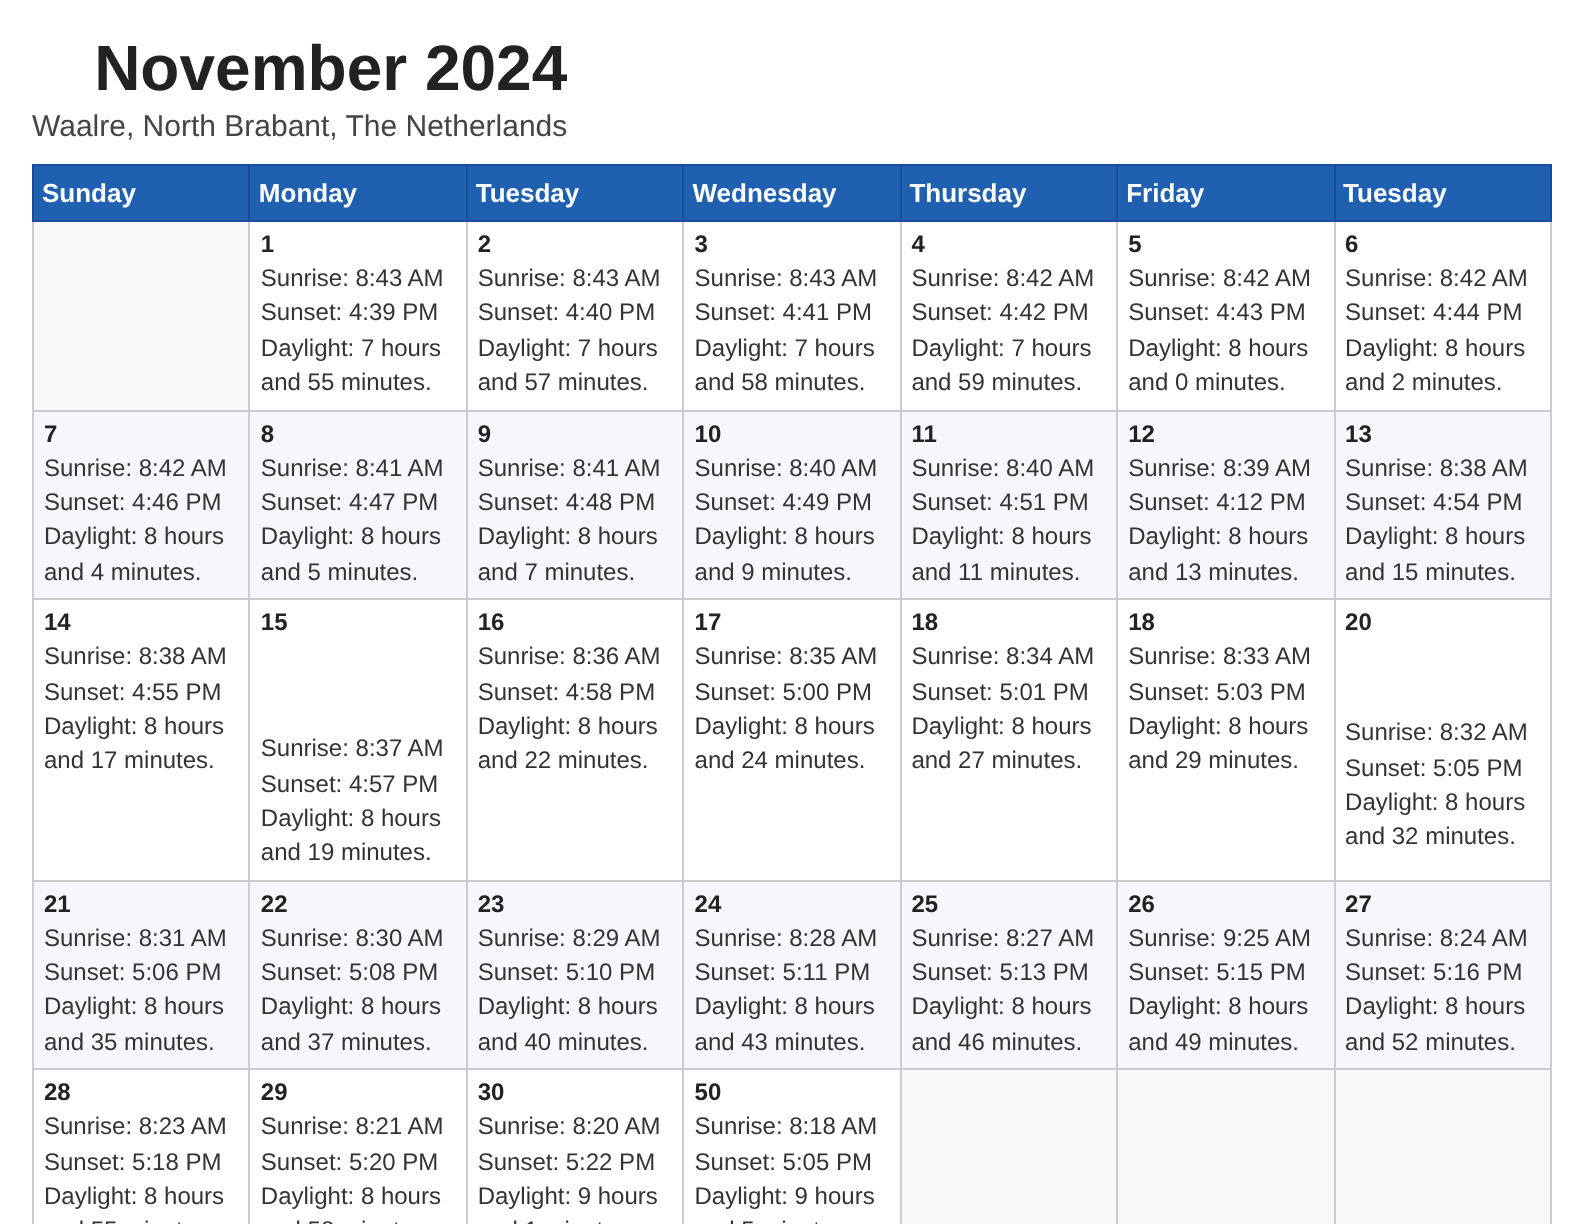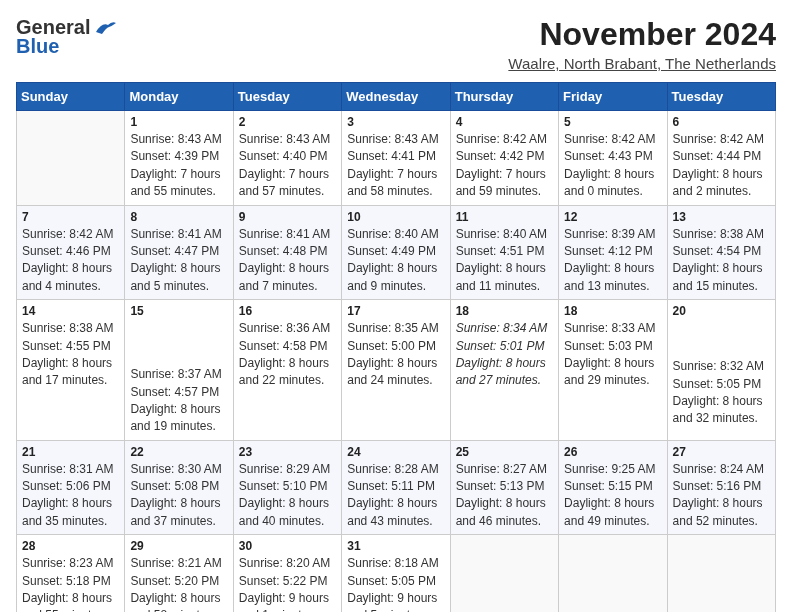--- a/index.html
+++ b/index.html
@@ -26,21 +26,20 @@
     }
     .month-title {
       font-size: 32px;
       font-weight: bold;
       color: #222;
     }
     .location-title {
       font-size: 15px;
       color: #444;
       margin-top: 2px;
-      text-decoration: underline;
     }
     table {
       width: 100%;
       border-collapse: collapse;
       font-size: 11px;
       padding-left: 44px;
     }
     thead tr th {
       background-color: #2060b0;
       color: #fff;
@@ -76,29 +75,20 @@
       line-height: 1.45;
     }
     .empty-cell {
       background-color: #f9f9f9 !important;
     }
   </style>
 </head>
 <body>
 
 <div class="header-area">
-  <div class="logo">
-    <div style="display:flex;align-items:center;gap:4px;">
-      <span style="font-size:20px;font-weight:bold;color:#333;">General</span>
-      <svg width="22" height="16" viewBox="0 0 22 16">
-        <path d="M2 12 Q8 2 14 5 Q18 1 22 3 Q18 6 15 7 Q12 8 8 14 Z" fill="#2060b0"></path>
-      </svg>
-    </div>
-    <span style="font-size:20px;font-weight:bold;color:#2060b0;margin-top:-4px;">Blue</span>
-  </div>
   <div class="title-area">
     <div class="month-title">November 2024</div>
     <div class="location-title">Waalre, North Brabant, The Netherlands</div>
   </div>
 </div>
 
 <table>
   <thead>
     <tr id="weekday-header">
         <th>Sunday</th>
@@ -231,21 +221,21 @@
         </td>
         <td>
           <div class="day-number">17</div>
           <div class="day-info" style="white-space: pre-line;">Sunrise: 8:35 AM
 Sunset: 5:00 PM
 Daylight: 8 hours
 and 24 minutes.</div>
         </td>
         <td>
           <div class="day-number">18</div>
-          <div class="day-info" style="white-space: pre-line; font-style: italic;">Sunrise: 8:34 AM
+          <div class="day-info" style="white-space: pre-line;">Sunrise: 8:34 AM
 Sunset: 5:01 PM
 Daylight: 8 hours
 and 27 minutes.</div>
         </td>
         <td>
           <div class="day-number">18</div>
           <div class="day-info" style="white-space: pre-line;">Sunrise: 8:33 AM
 Sunset: 5:03 PM
 Daylight: 8 hours
 and 29 minutes.</div>
@@ -325,21 +315,21 @@
 and 58 minutes.</div>
         </td>
         <td>
           <div class="day-number">30</div>
           <div class="day-info" style="white-space: pre-line;">Sunrise: 8:20 AM
 Sunset: 5:22 PM
 Daylight: 9 hours
 and 1 minute.</div>
         </td>
         <td>
-          <div class="day-number">31</div>
+          <div class="day-number">50</div>
           <div class="day-info" style="white-space: pre-line;">Sunrise: 8:18 AM
 Sunset: 5:05 PM
 Daylight: 9 hours
 and 5 minutes.</div>
         </td>
         <td class="empty-cell"></td>
         <td class="empty-cell"></td>
         <td class="empty-cell"></td>
       </tr>
     </tbody>

